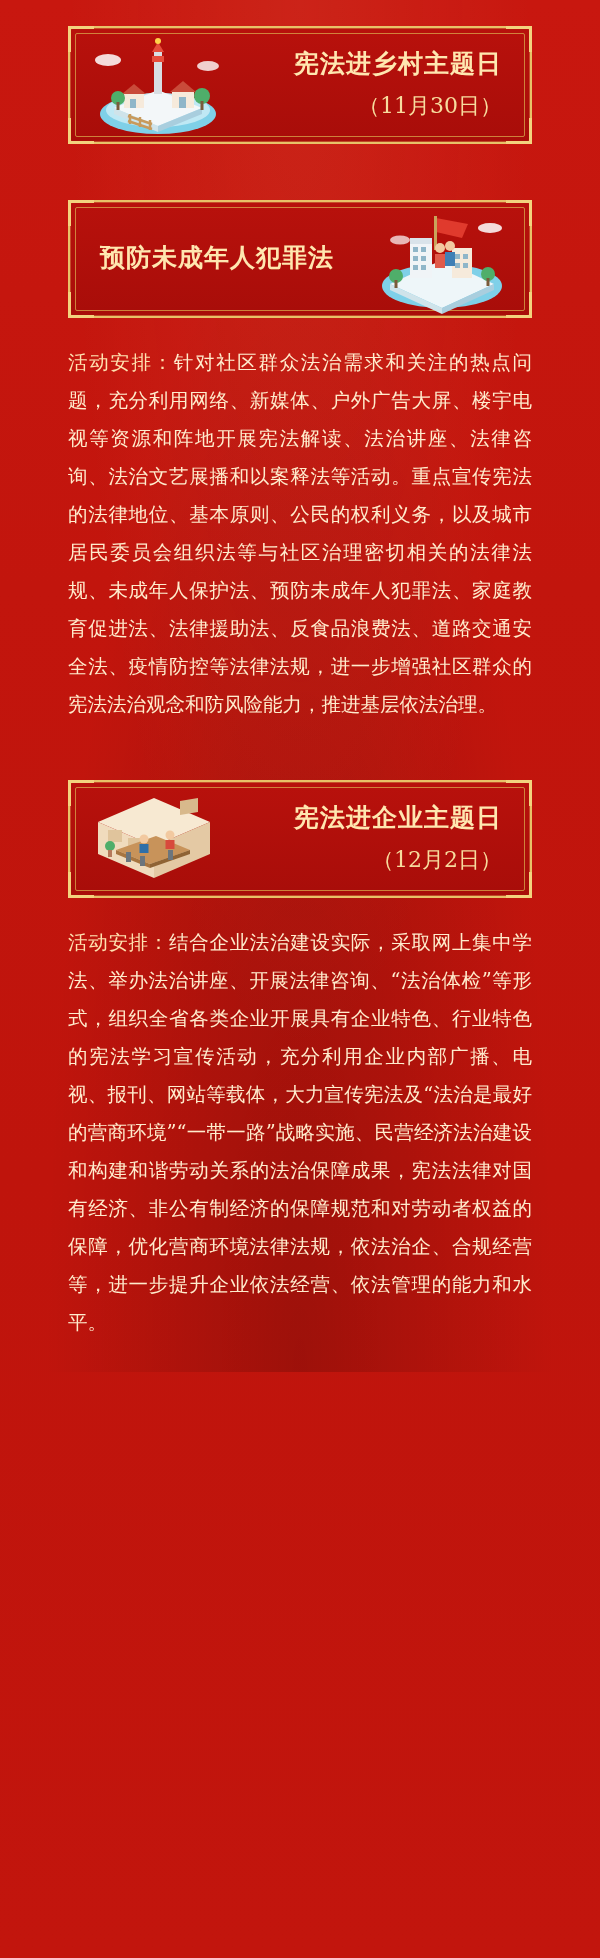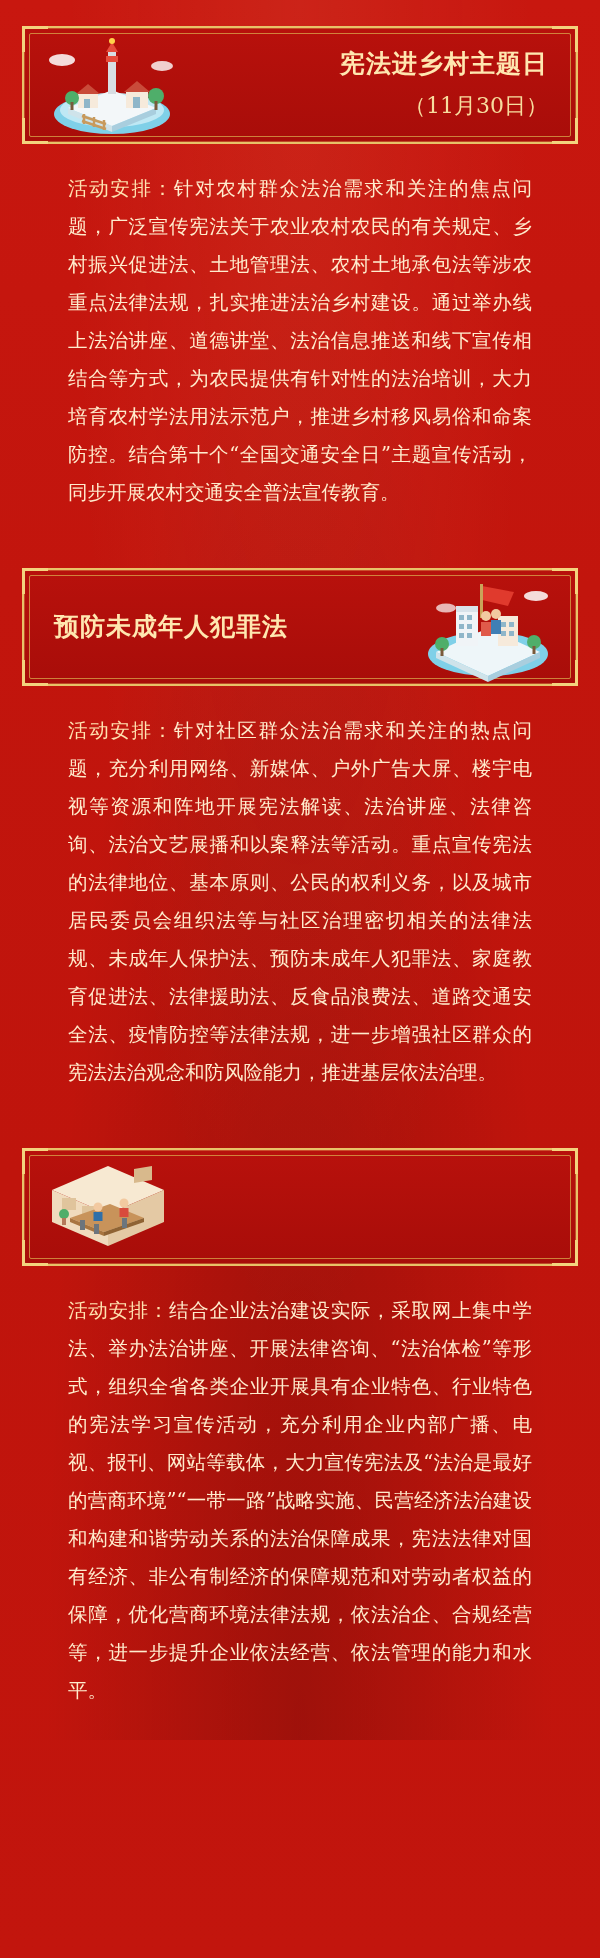--- a/index.html
+++ b/index.html
@@ -23,21 +23,21 @@
     padding: 0 0 30px 0;
     position: relative;
   }
 
   
   .section { position: relative; }
 
   .banner {
     position: relative;
     margin: 0 auto;
-    width: 556px;
+    width: 464px;
     min-height: 118px;
     padding: 12px 22px 14px 22px;
     display: flex;
     align-items: center;
     justify-content: flex-end;
     background: linear-gradient(180deg, #b8110c 0%, #a80d09 100%);
     border: 2px solid #e8c268;
     border-radius: 4px;
     box-shadow: 0 0 0 1px rgba(232,194,104,0.35) inset;
   }
@@ -190,23 +190,20 @@
             <ellipse cx="124" cy="30" rx="11" ry="5" fill="#ffffff" opacity=".8"></ellipse>
           </svg>
         </div>
 
         <div class="banner-texts">
           <div class="banner-title">宪法进乡村主题日</div>
           <div class="banner-date">（11月30日）</div>
         </div>
       </div>
 
-      <div class="body-block">
-        <p class="para"><span class="lead">活动安排：</span><span>针对农村群众法治需求和关注的焦点问题，广泛宣传宪法关于农业农村农民的有关规定、乡村振兴促进法、土地管理法、农村土地承包法等涉农重点法律法规，扎实推进法治乡村建设。通过举办线上法治讲座、道德讲堂、法治信息推送和线下宣传相结合等方式，为农民提供有针对性的法治培训，大力培育农村学法用法示范户，推进乡村移风易俗和命案防控。结合第十个“全国交通安全日”主题宣传活动，同步开展农村交通安全普法宣传教育。</span></p>
-      </div>
     </section>
 
     <div class="gap-after-para"></div>
 
     <section class="section">
       <div class="banner" style="justify-content:flex-start;">
         <span class="corner tl"></span>
         <span class="corner tr"></span>
         <span class="corner bl"></span>
         <span class="corner br"></span>
@@ -309,20 +306,22 @@
             </g>
 
             <rect x="96" y="26" width="18" height="14" fill="#d8b98c" transform="skewY(-10)"></rect>
 
             <circle cx="26" cy="54" r="5" fill="#4fae6a"></circle>
             <rect x="24" y="58" width="4" height="7" fill="#b5795a"></rect>
           </svg>
         </div>
 
         <div class="banner-texts">
+          <div class="banner-title">宪法进企业主题日</div>
+          <div class="banner-date">（12月2日）</div>
         </div>
       </div>
 
       <div class="body-block">
         <p class="para"><span class="lead">活动安排：</span><span>结合企业法治建设实际，采取网上集中学法、举办法治讲座、开展法律咨询、“法治体检”等形式，组织全省各类企业开展具有企业特色、行业特色的宪法学习宣传活动，充分利用企业内部广播、电视、报刊、网站等载体，大力宣传宪法及“法治是最好的营商环境”“一带一路”战略实施、民营经济法治建设和构建和谐劳动关系的法治保障成果，宪法法律对国有经济、非公有制经济的保障规范和对劳动者权益的保障，优化营商环境法律法规，依法治企、合规经营等，进一步提升企业依法经营、依法管理的能力和水平。</span></p>
       </div>
     </section>
 
   </div>
 </div>

